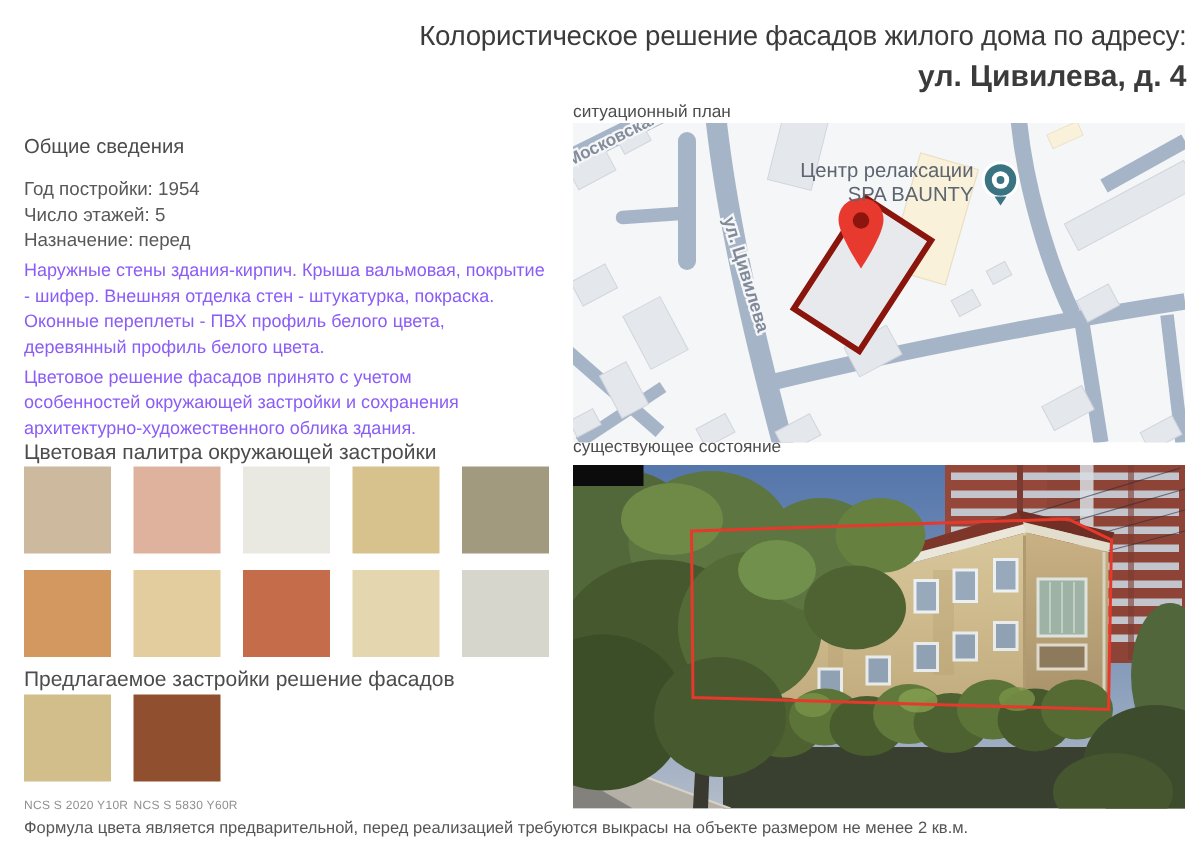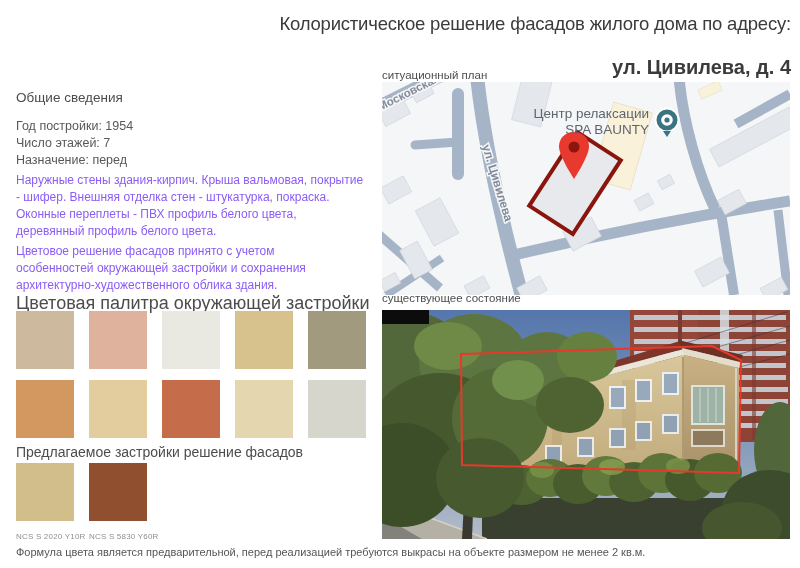--- a/index.html
+++ b/index.html
@@ -2,26 +2,26 @@
 <html><head>
 <meta charset="utf-8">
 <style>
   html,body{margin:0;padding:0;background:#ffffff;}
   .page{position:relative;width:800px;height:568px;background:#ffffff;overflow:hidden;
         font-family:"Liberation Sans","DejaVu Sans",sans-serif;}
 
   
   .title{position:absolute;top:12px;right:9px;width:620px;text-align:right;color:#3b3b3b;}
   .title .l1{font-size:18.5px;font-weight:500;letter-spacing:-0.2px;line-height:24px;text-align:right;}
-  .title .l2{font-size:20px;font-weight:700;margin-top:20px;}
+  .title .l2{font-size:20px;font-weight:700;margin-top:4px;}
 
   
   .h-left{position:absolute;left:16px;color:#4c4c4c;font-size:13.5px;}
   #h-general{top:90px;}
-  #h-palette{top:293px;font-size:18px;}
+  #h-palette{top:293px;font-size:14px;}
   #h-proposed{top:444px;font-size:14px;}
   .facts{position:absolute;left:16px;top:118px;font-size:12.5px;color:#585858;line-height:17px;}
   .para{position:absolute;left:16px;font-size:12px;color:#8b5cf6;line-height:17px;}
   #p-desc{top:172px;width:352px;}
   #p-note{top:243px;width:332px;}
 
   .palette-grid{position:absolute;left:16px;top:311px;display:grid;
                 grid-template-columns:repeat(5,58px);grid-auto-rows:58px;column-gap:15px;row-gap:11px;}
   .swatch{width:58px;height:58px;}
   .proposed-swatches{position:absolute;left:16px;top:463px;display:flex;gap:15px;}
@@ -44,21 +44,21 @@
 <div class="page">
 
   <div class="title">
     <div class="l1">Колористическое решение фасадов жилого дома по адресу:</div>
     <div class="l2">ул. Цивилева, д. 4</div>
   </div>
 
   <div class="h-left" id="h-general">Общие сведения</div>
   <div class="facts">
     <div>Год постройки: 1954</div>
-    <div>Число этажей: 7</div>
+    <div>Число этажей: 5</div>
     <div>Назначение: перед</div>
   </div>
   <div class="para" id="p-desc">Наружные стены здания-кирпич. Крыша вальмовая, покрытие - шифер. Внешняя отделка стен - штукатурка, покраска. Оконные переплеты - ПВХ профиль белого цвета, деревянный профиль белого цвета.</div>
   <div class="para" id="p-note">Цветовое решение фасадов принято с учетом особенностей окружающей застройки и сохранения архитектурно-художественного облика здания.</div>
 
   <div class="h-left" id="h-palette">Цветовая палитра окружающей застройки</div>
   <div class="palette-grid">
       <div class="swatch" style="background: rgb(204, 185, 158);"></div>
       <div class="swatch" style="background: rgb(223, 178, 158);"></div>
       <div class="swatch" style="background: rgb(233, 233, 225);"></div>

